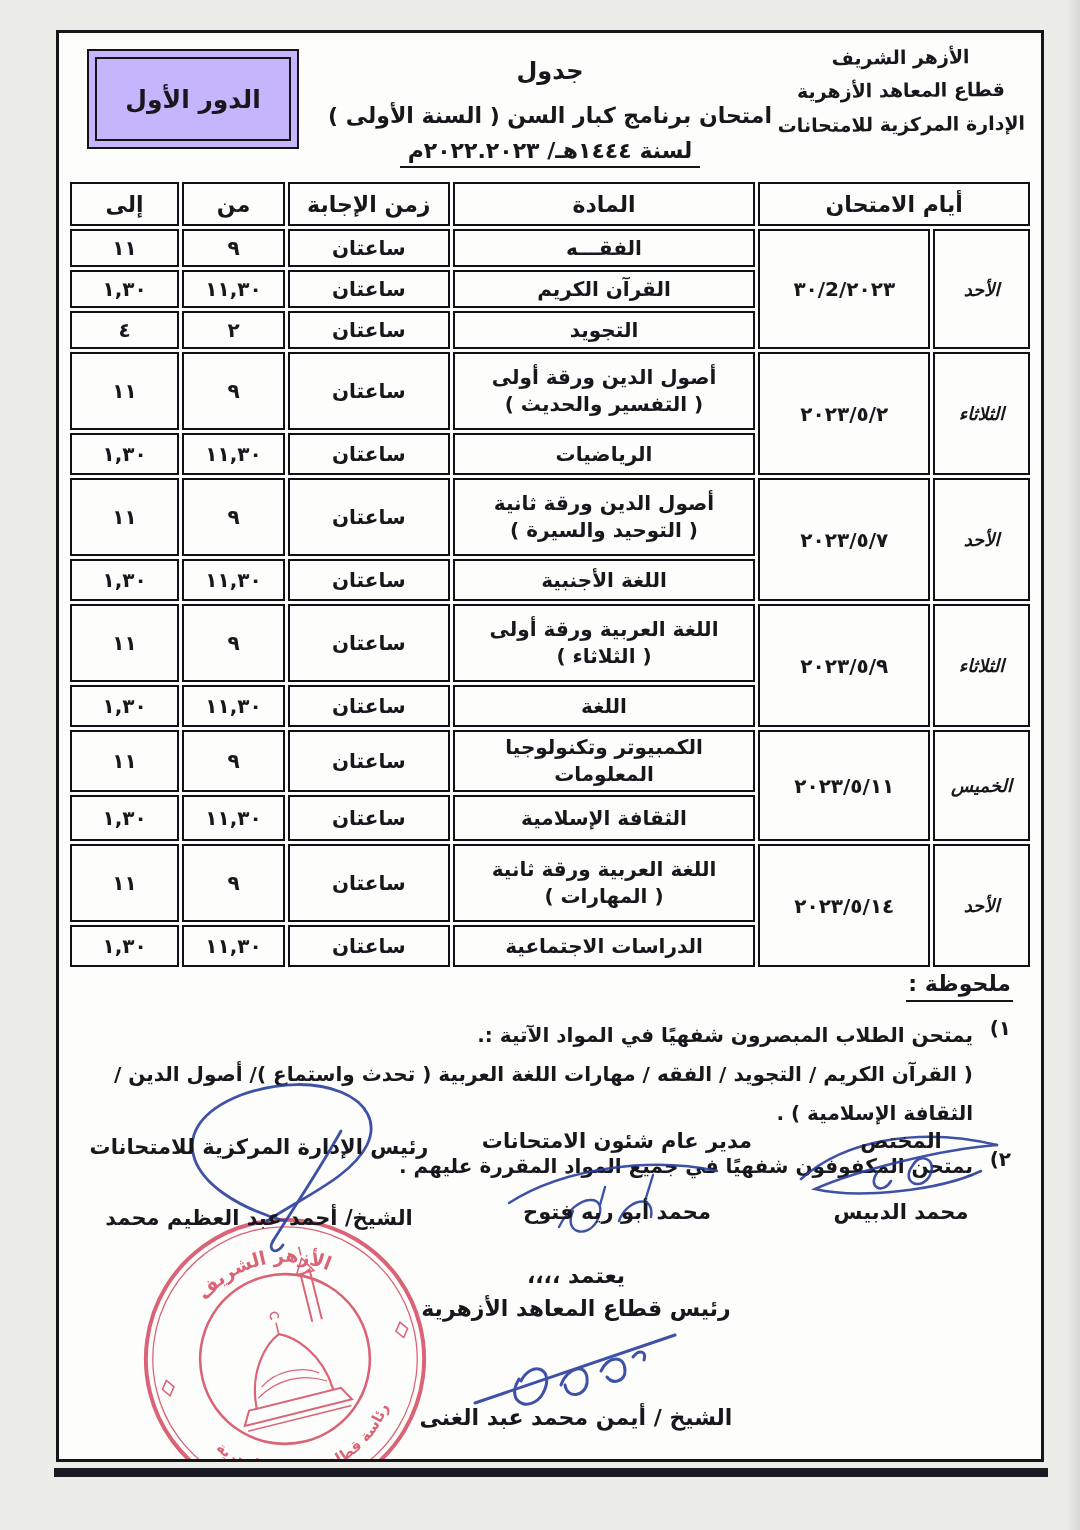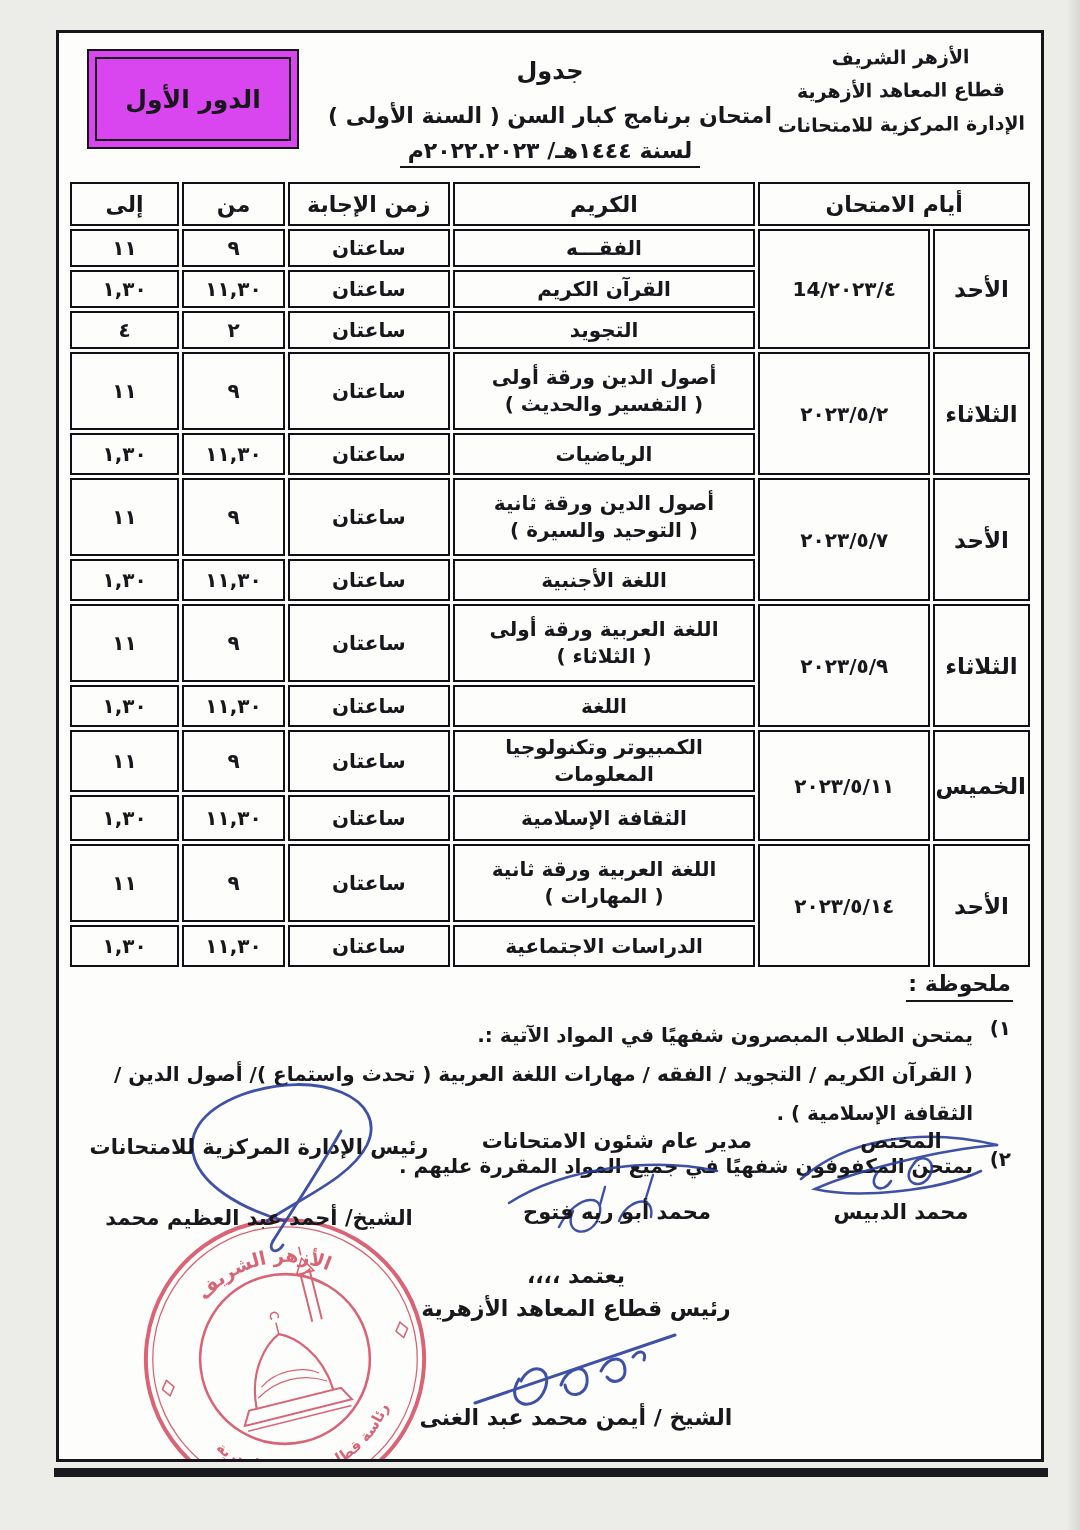--- a/index.html
+++ b/index.html
@@ -20,21 +20,21 @@
     position:absolute; left:56px; top:30px; width:988px; height:1432px;
     background:#fdfdfb; border:3px solid #15151a; overflow:hidden;
   }
   .bottom-band{
     position:absolute; left:54px; top:1468px; width:994px; height:9px;
     background:#191920;
   }
   
   .round-box{
     position:absolute; left:28px; top:16px; width:212px; height:100px;
-    border:2.5px solid #141418; padding:6px; background:#d946ef;
+    border:2.5px solid #141418; padding:6px; background:#c4b5fd;
   }
   .round-box .inner{
     width:100%; height:100%; border:2px solid #141418;
     display:flex; align-items:center; justify-content:center;
     font-size:25px; font-weight:bold;
   }
   .org-block{
     position:absolute; right:16px; top:8px; width:248px;
     text-align:center; font-weight:bold; font-size:19px; line-height:1.75;
     transform:rotate(-.6deg);
@@ -51,21 +51,21 @@
   .schedule-table{
     position:absolute; top:146px; left:8px; right:8px;
     border-collapse:separate; border-spacing:3px; width:calc(100% - 16px);
     table-layout:fixed;
   }
   .schedule-table th,.schedule-table td{
     border:2.5px solid #101016; text-align:center; vertical-align:middle;
     font-weight:bold; background:#fdfdfb; padding:2px;
   }
   .schedule-table th{ font-size:22px; height:44px; }
-  td.day-cell{ font-size:23px; }
+  td.day-cell{ font-size:18px;font-style:italic; }
   td.date-cell{ font-size:20px; letter-spacing:1px; }
   td.subject-cell{ font-size:20px; line-height:1.35; }
   td.duration-cell,td.from-cell,td.to-cell{ font-size:20px; }
   .subj-l2:empty{ display:none; }
   tr.rh-a td{ height:38px; }
   tr.rh-b td{ height:78px; }
   tr.rh-c td{ height:42px; }
   tr.rh-d td{ height:46px; }
   
   .notes{ position:absolute; top:938px; right:16px; left:16px; }
@@ -119,31 +119,31 @@
       <col style="width:96px">
         <col style="width:170px">
         <col style="width:300px">
       <col style="width:160px">
         <col style="width:102px">
         <col style="width:108px">
     </colgroup>
     <thead>
       <tr>
         <th colspan="2">أيام الامتحان</th>
-        <th>الكريم</th>
+        <th>المادة</th>
         <th>زمن الإجابة</th>
         <th>من</th>
         <th>إلى</th>
       </tr>
     </thead>
     <tbody>
 
       <tr class="rh-a">
         <td class="day-cell" rowspan="3">الأحد</td>
-        <td class="date-cell" rowspan="3">٢٠٢٣/٤/14</td>
+        <td class="date-cell" rowspan="3">٢٠٢٣/2/٣٠</td>
         <td class="subject-cell">
             <div class="subj-l1">الفقـــه</div>
           </td>
         <td class="duration-cell">ساعتان</td>
         <td class="from-cell">٩</td>
         <td class="to-cell">١١</td>
       </tr>
       <tr class="rh-a">
         <td class="subject-cell">
             <div class="subj-l1">القرآن الكريم</div>

